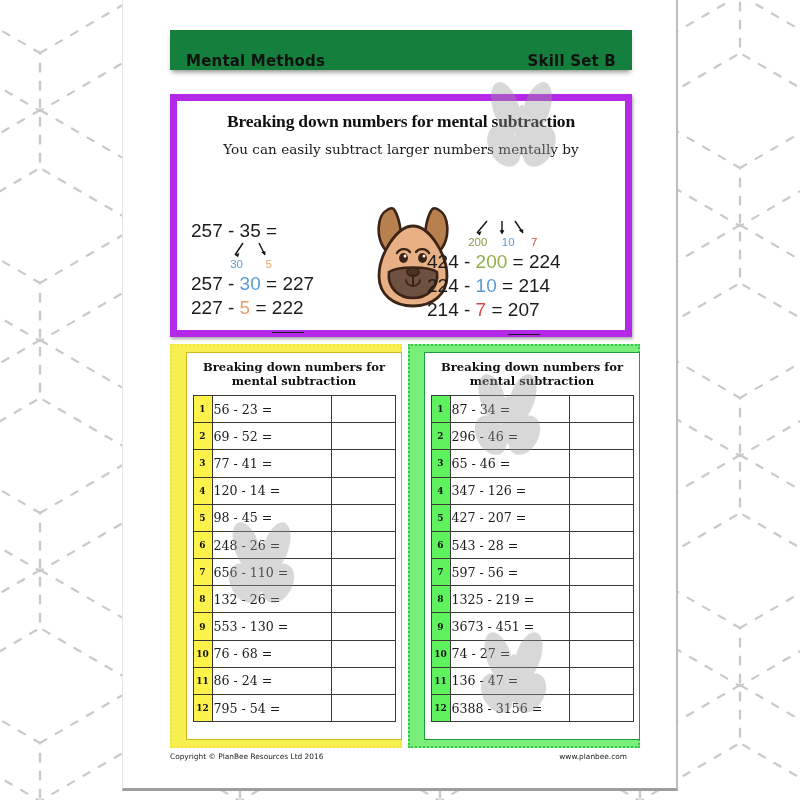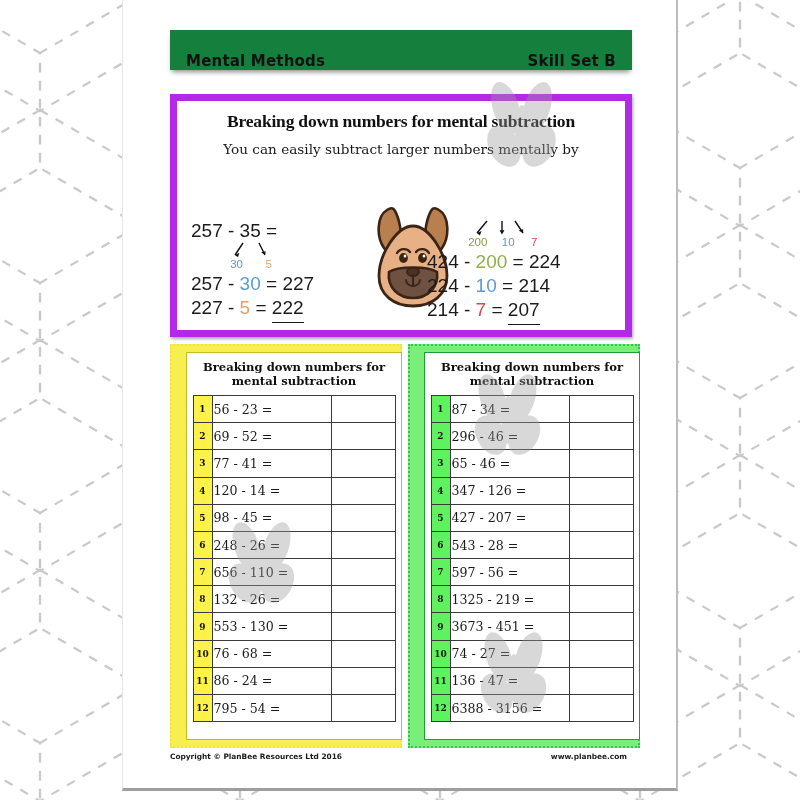--- a/index.html
+++ b/index.html
@@ -64,21 +64,21 @@
   .ex.right{left:250px;top:96px;width:200px;}
   .ex .lineA{font-size:19px;white-space:nowrap;}
   .ex .lineB{font-size:19px;white-space:nowrap;margin-top:2px;}
   .ex .parts{font-size:11.5px;white-space:nowrap;height:13px;position:relative;}
   .big{font-size:19px;}
   .c-blue{color:#5b9bd5;}
   .c-orange{color:#e8a06a;}
   .c-red{color:#d8484a;}
   .c-olive{color:#8a9a4a;}
   .c-green2{color:#8fb04a;}
-  .ul{border-bottom:1.4px solid #1b1b1b;padding-bottom:4px;}
+  .ul{border-bottom:1.4px solid #1b1b1b;padding-bottom:14px;}
   .arrowrow{position:relative;height:16px;}
   .arrowrow svg{position:absolute;left:0;top:0;}
 
   
   .dog{position:absolute;left:190px;top:95px;width:92px;height:115px;}
 
   
   .tbl{
     position:absolute;top:344px;width:232px;height:404px;
     box-sizing:border-box;padding:6px;
@@ -107,21 +107,21 @@
   }
   .tbl.yellow td.num{background:#fcf24a;}
   .tbl.green td.num{background:#5ef35e;}
   td.q{width:119px;text-align:left;font-size:12.6px;color:#1b1b1b;}
   td.ans{width:64px;background:#ffffff;}
 
   
   .foot{
     position:absolute;left:47px;top:752px;width:457px;
     display:flex;justify-content:space-between;align-items:center;
-    font-family:"DejaVu Sans", sans-serif;font-size:7.4px;font-weight:bold;
+    font-family:"DejaVu Sans", sans-serif;font-size:7.4px;font-weight:normal;
     color:#1a1a1a;
   }
 </style>
 </head>
 <body>
 
 <div id="stage">
 
   <svg class="hexwm" viewBox="0 0 800 800" xmlns="http://www.w3.org/2000/svg">
     <defs>

